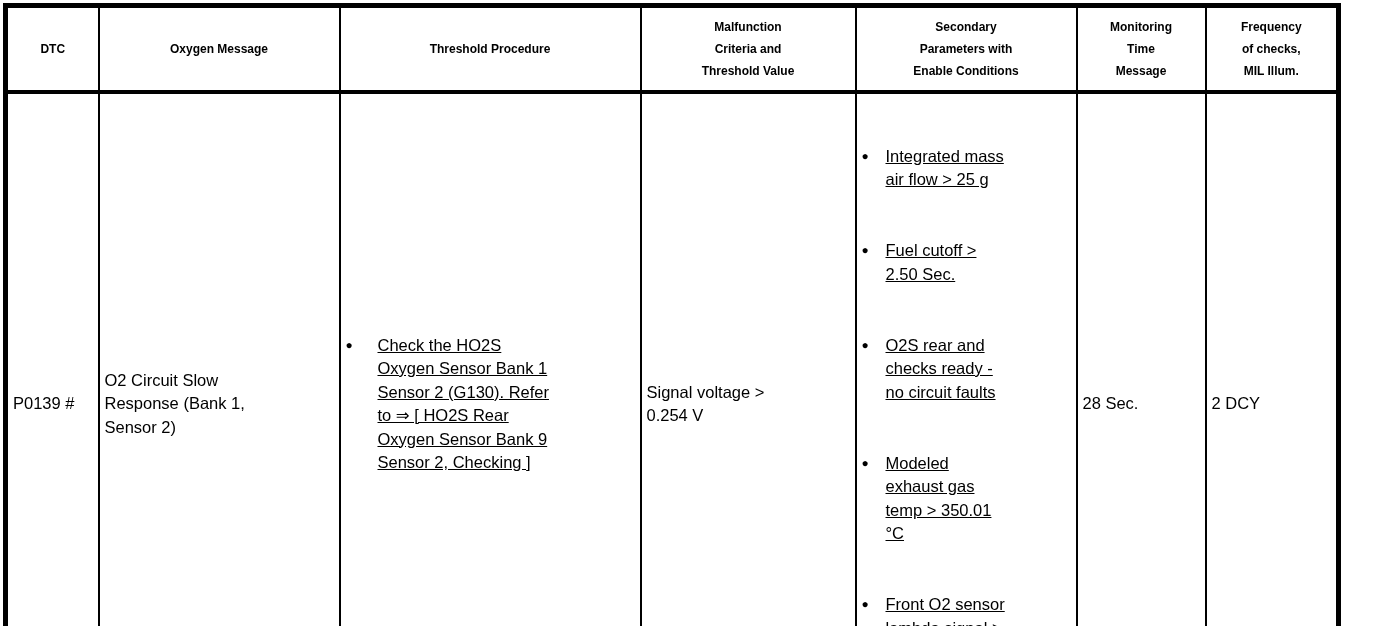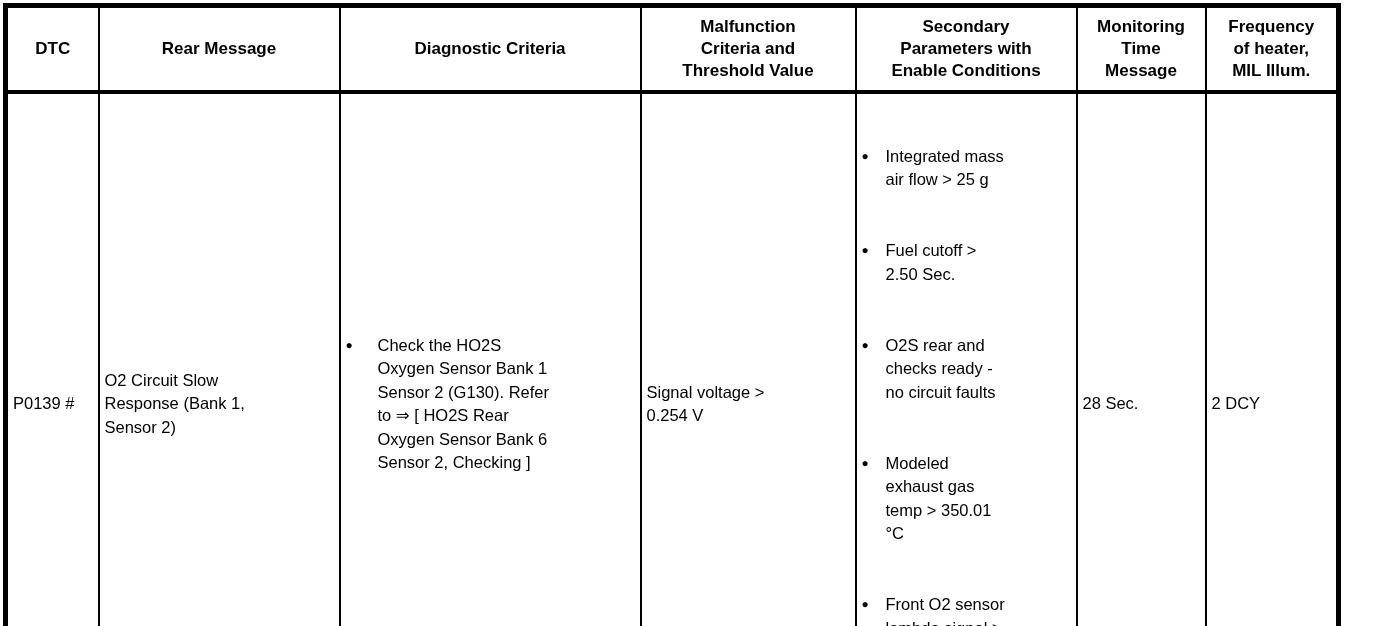--- a/index.html
+++ b/index.html
@@ -26,21 +26,21 @@
   .dtc-table th,
   .dtc-table td {
     border: 2px solid #000000;
     white-space: pre-line;
     overflow: hidden;
     box-sizing: border-box;
   }
   .dtc-table thead th {
     height: 86px;
     border-bottom: 4px solid #000000;
-    font-size: 17px;
+    font-size: 12px;
     font-weight: bold;
     line-height: 22px;
     vertical-align: middle;
     padding: 2px 3px;
   }
   .dtc-table tbody td {
     height: 518px;
     font-size: 16.5px;
     line-height: 23.5px;
     font-weight: normal;
@@ -59,20 +59,21 @@
     align-items: flex-start;
   }
   .bullet-glyph {
     flex: none;
     font-size: 12px;
     line-height: 23.5px;
   }
   .bullet-text {
     flex: 1 1 auto;
     white-space: pre-line;
+    text-decoration: underline;
   }
   
   td.cell-diagnostic {
     padding-left: 16px;
     padding-bottom: 50px;
   }
   td.cell-diagnostic .bullet-glyph { width: 32px; }
   
   td.cell-secondary {
     padding-left: 22px;
@@ -94,51 +95,51 @@
       <col style="width:241px">
       <col style="width:301px">
       <col style="width:215px">
       <col style="width:221px">
       <col style="width:129px">
       <col style="width:133px">
     </colgroup>
     <thead>
       <tr>
         <th>DTC</th>
-        <th>Rear Message</th>
-        <th>Diagnostic Criteria</th>
+        <th>Oxygen Message</th>
+        <th>Threshold Procedure</th>
         <th>Malfunction
 Criteria and
 Threshold Value</th>
         <th>Secondary
 Parameters with
 Enable Conditions</th>
         <th>Monitoring
 Time
 Message</th>
         <th>Frequency
-of heater,
+of checks,
 MIL Illum.</th>
       </tr>
     </thead>
     <tbody>
       <tr>
         <td class="cell-dtc">P0139 #</td>
         <td>O2 Circuit Slow
 Response (Bank 1,
 Sensor 2)</td>
         <td class="cell-diagnostic">
           <ul class="bullet-list">
             <li>
               <span class="bullet-glyph">●</span>
               <span class="bullet-text">Check the HO2S
 Oxygen Sensor Bank 1
 Sensor 2 (G130). Refer
 to ⇒ [ HO2S Rear
-Oxygen Sensor Bank 6
+Oxygen Sensor Bank 9
 Sensor 2, Checking ]</span>
             </li>
           </ul>
         </td>
         <td>Signal voltage &gt;
 0.254 V</td>
         <td class="cell-secondary">
           <ul class="bullet-list">
             <li>
               <span class="bullet-glyph">●</span>

